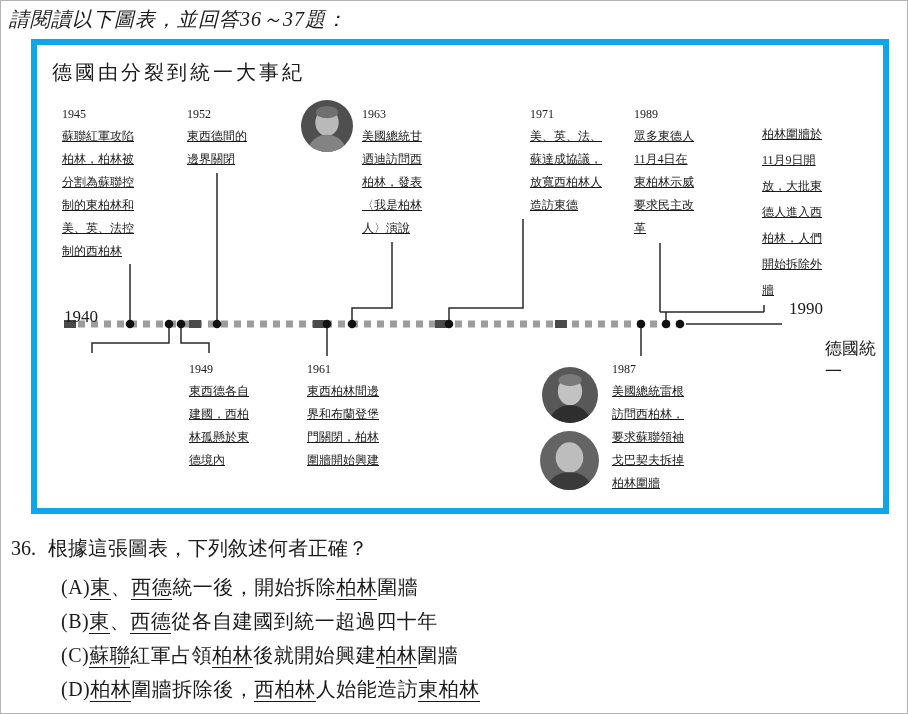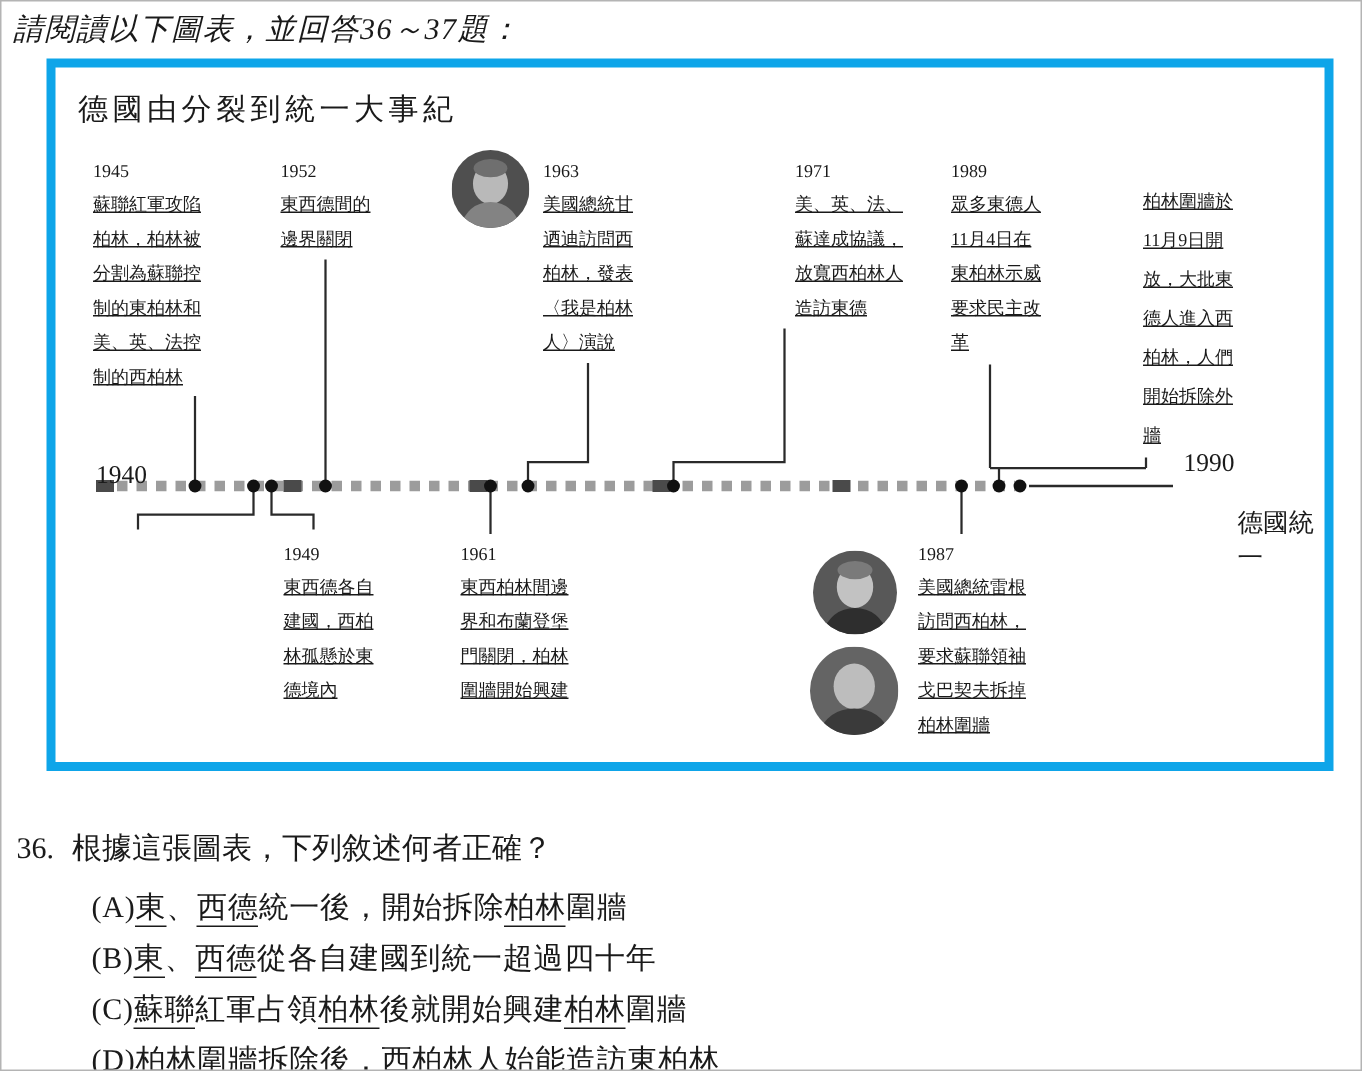--- a/index.html
+++ b/index.html
@@ -16,21 +16,21 @@
   .diagram-title{position:absolute;left:15px;top:14px;font-size:20px;letter-spacing:3px;}
   .tl-svg{position:absolute;left:0;top:0;width:846px;height:459px;}
   .axis-label{position:absolute;font-size:17px;}
   .ev{position:absolute;font-size:12px;}
   .ev-year{line-height:21px;}
   .ev-text{line-height:23px;white-space:pre-line;text-decoration:underline;}
   .ev-text.tall{line-height:26px;}
   .photo{position:absolute;border-radius:50%;overflow:hidden;}
   .photo svg{display:block;width:100%;height:100%;}
   .question{position:absolute;left:10px;top:534px;right:8px;}
-  .q-row{position:relative;padding-left:37px;font-size:20px;line-height:27px;margin-top:18px;}
+  .q-row{position:relative;padding-left:37px;font-size:20px;line-height:27px;}
   .q-num{position:absolute;left:0;top:0;}
   .q-options{margin-top:8px;margin-left:50px;}
   .q-option{font-size:20px;line-height:34px;letter-spacing:0.5px;}
   .pn{border-bottom:1.5px solid #1a1a1a;padding-bottom:1px;}
 </style>
 </head>
 <body>
 
 <div class="page">
 

